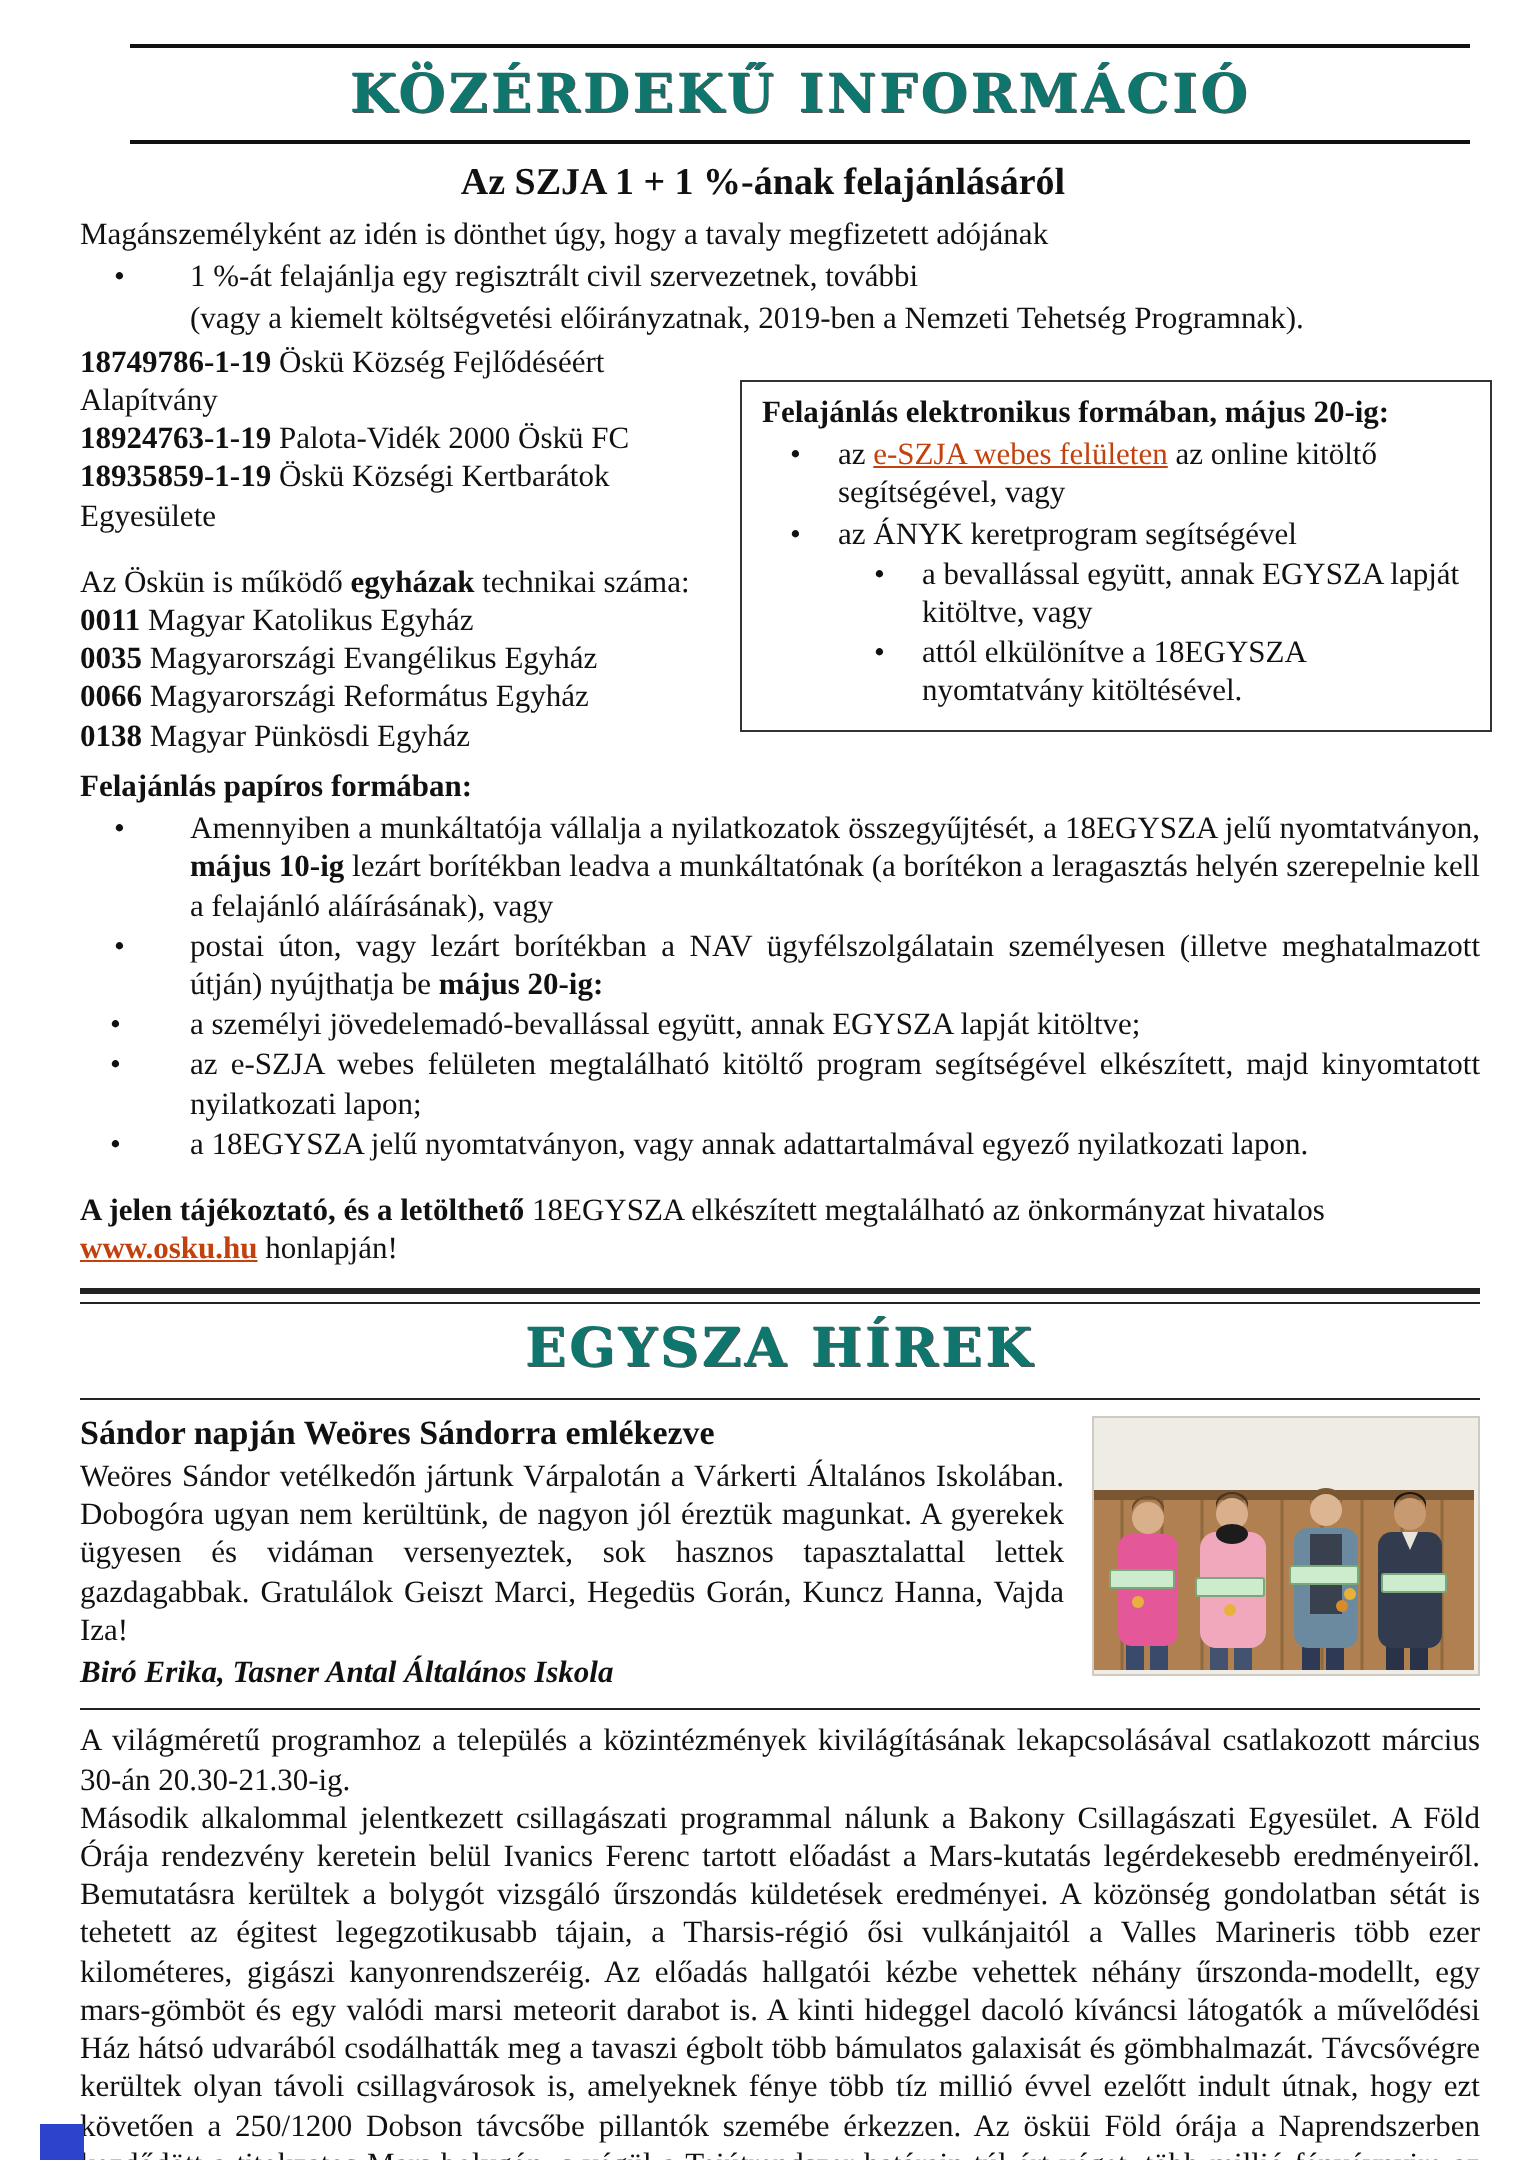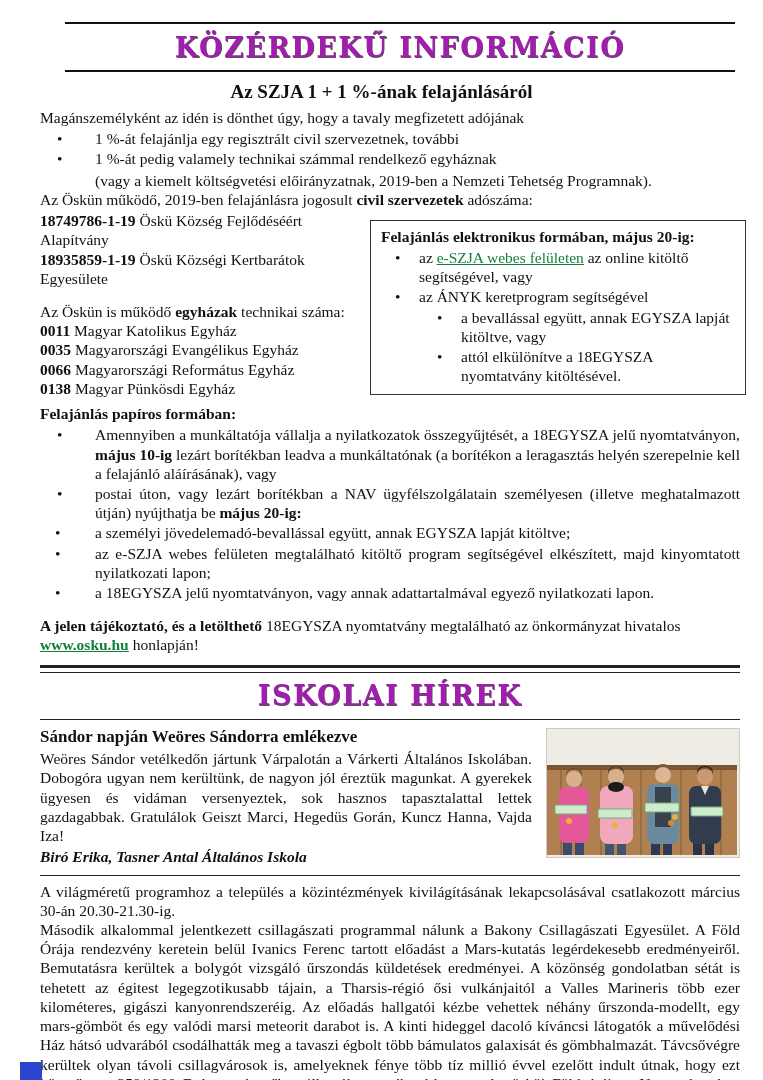--- a/index.html
+++ b/index.html
@@ -22,21 +22,21 @@
     border-top:2px solid #111;
     border-bottom:2px solid #111;
     padding:7px 0 6px 0;
     text-align:center;
   }
   .deco-title{
     font-family:"DejaVu Serif",serif;
     font-weight:700;
     font-size:27px;
     letter-spacing:1.5px;
-    color:#a21caf;
+    color:#0f766e;
     text-shadow:0.6px 0.6px 0 #555;
   }
   .subtitle{
     text-align:center;
     font-weight:700;
     font-size:19px;
     margin:8px 0 4px 0;
   }
 
   .section-divider-thick{border:0;border-top:3px solid #222;margin:10px 0 4px 0;}
@@ -75,21 +75,21 @@
     margin-top:6px;
     margin-right:-6px;
   }
   .ebox ul.b1{list-style:none;margin:2px 0 0 0;padding:0;}
   .ebox ul.b1>li{position:relative;padding-left:38px;margin:1px 0;}
   .ebox ul.b1>li::before{content:"•";position:absolute;left:14px;top:0;}
   .ebox ul.b2{list-style:none;margin:1px 0 0 0;padding:0;}
   .ebox ul.b2>li{position:relative;padding-left:42px;margin:1px 0;}
   .ebox ul.b2>li::before{content:"•";position:absolute;left:18px;top:0;}
 
-  .link{color:#15803d;text-decoration:underline;cursor:pointer;}
+  .link{color:#c2410c;text-decoration:underline;cursor:pointer;}
 
   .paper-bullets>li{text-align:justify;}
 
   .closing-line{margin-top:14px;}
 
   
   .article{margin-top:6px;}
   .article-heading{font-weight:700;font-size:17px;margin:2px 0 2px 0;}
   .article-body{text-align:justify;}
   .byline{font-weight:700;font-style:italic;margin-top:2px;}
@@ -121,29 +121,28 @@
   </div>
 
   <div class="subtitle">Az SZJA 1 + 1 %-ának felajánlásáról</div>
 
   <div class="content">
 
     <p class="line">Magánszemélyként az idén is dönthet úgy, hogy a tavaly megfizetett adójának</p>
 
     <ul class="l1">
       <li><span>1 %-át felajánlja egy regisztrált civil szervezetnek, további</span></li>
-      <li><span>1 %-át pedig valamely technikai számmal rendelkező egyháznak</span></li>
     </ul>
     <p class="line note-indent">(vagy a kiemelt költségvetési előirányzatnak, 2019-ben a Nemzeti Tehetség Programnak).</p>
 
-    <p class="line"><span>Az Öskün működő, 2019-ben felajánlásra jogosult </span><span class="bold">civil szervezetek</span><span> adószáma:</span></p>
 
     <div class="two-col">
       <div class="col-left">
         <p class="line"><span class="org-code">18749786-1-19</span> <span>Öskü Község Fejlődéséért Alapítvány</span></p>
+        <p class="line"><span class="org-code">18924763-1-19</span> <span>Palota-Vidék 2000 Öskü FC</span></p>
         <p class="line"><span class="org-code">18935859-1-19</span> <span>Öskü Községi Kertbarátok Egyesülete</span></p>
         <div class="gap-m"></div>
         <p class="line"><span>Az Öskün is működő </span><span class="bold">egyházak</span><span> technikai száma:</span></p>
         <p class="line"><span class="church-code">0011</span> <span>Magyar Katolikus Egyház</span></p>
         <p class="line"><span class="church-code">0035</span> <span>Magyarországi Evangélikus Egyház</span></p>
         <p class="line"><span class="church-code">0066</span> <span>Magyarországi Református Egyház</span></p>
         <p class="line"><span class="church-code">0138</span> <span>Magyar Pünkösdi Egyház</span></p>
       </div>
 
       <div class="ebox">
@@ -167,27 +166,27 @@
       <li><span>Amennyiben a munkáltatója vállalja a nyilatkozatok összegyűjtését, a 18EGYSZA jelű nyomtatványon, </span><span class="bold">május 10-ig</span><span> lezárt borítékban leadva a munkáltatónak (a borítékon a leragasztás helyén szerepelnie kell a felajánló aláírásának), vagy</span></li>
       <li><span>postai úton, vagy lezárt borítékban a NAV ügyfélszolgálatain személyesen (illetve meghatalmazott útján) nyújthatja be </span><span class="bold">május 20-ig</span><span class="bold">:</span>
         <ul class="l2" style="margin-left:-113px;">
           <li><span>a személyi jövedelemadó-bevallással együtt, annak EGYSZA lapját kitöltve;</span></li>
           <li><span>az e-SZJA webes felületen megtalálható kitöltő program segítségével elkészített, majd kinyomtatott nyilatkozati lapon;</span></li>
           <li><span>a 18EGYSZA jelű nyomtatványon, vagy annak adattartalmával egyező nyilatkozati lapon.</span></li>
         </ul>
       </li>
     </ul>
 
-    <p class="line closing-line"><span class="bold">A jelen tájékoztató, és a letölthető</span><span> 18EGYSZA nyomtatvány megtalálható az önkormányzat hivatalos </span><span class="link bold">www.osku.hu</span><span> honlapján!</span></p>
+    <p class="line closing-line"><span class="bold">A jelen tájékoztató, és a letölthető</span><span> 18EGYSZA elkészített megtalálható az önkormányzat hivatalos </span><span class="link bold">www.osku.hu</span><span> honlapján!</span></p>
   </div>
 
   <div class="content">
     <hr class="section-divider-thick">
     <div class="school-title-wrap">
-      <span class="deco-title">ISKOLAI HÍREK</span>
+      <span class="deco-title">EGYSZA HÍREK</span>
     </div>
 
     <div class="article clearfix">
       <figure class="photo-figure">
         <svg width="190" height="126" viewBox="0 0 190 126" xmlns="http://www.w3.org/2000/svg">
           <rect x="0" y="0" width="190" height="126" fill="#efece6"></rect>
           <rect x="0" y="36" width="190" height="90" fill="#b08050"></rect>
           <rect x="0" y="36" width="190" height="5" fill="#7a5632"></rect>
           <g stroke="#8f6a40" stroke-width="1.5">
             <line x1="14" y1="41" x2="14" y2="126"></line>

